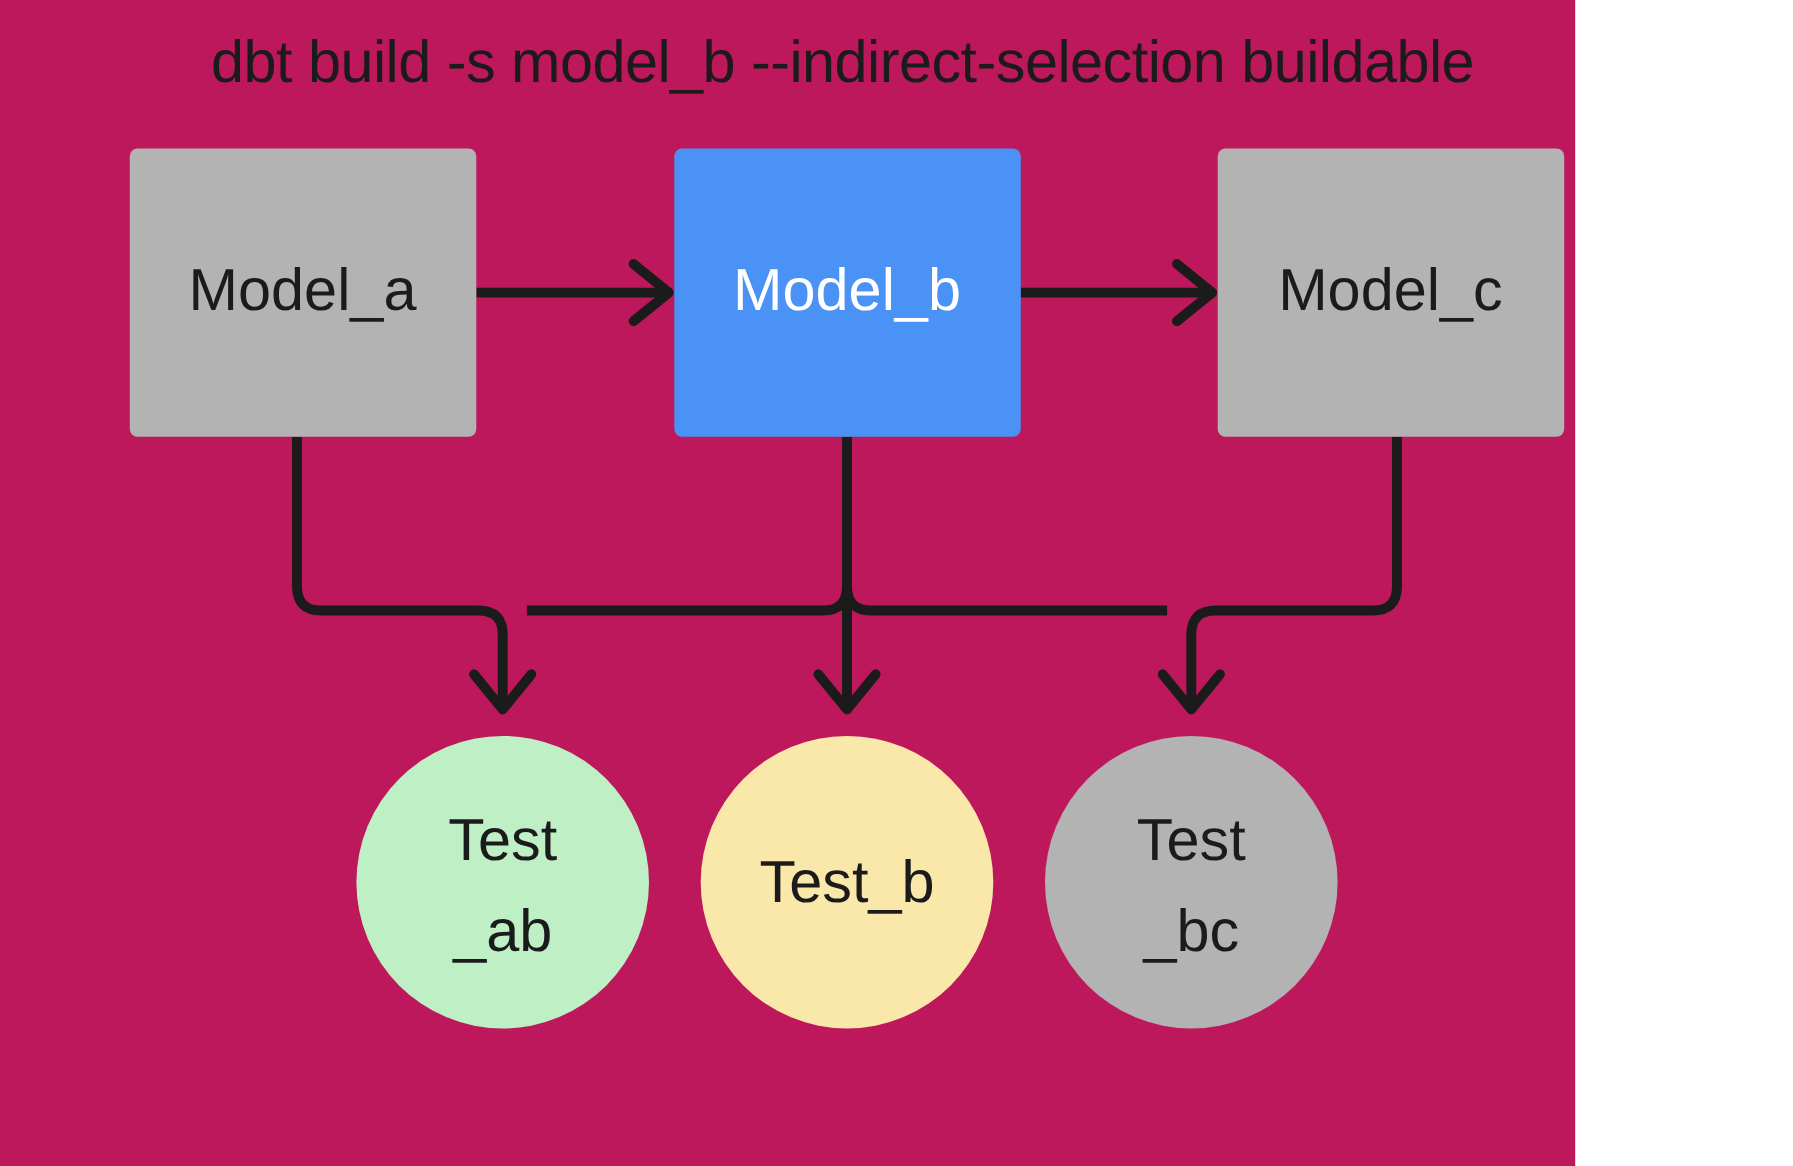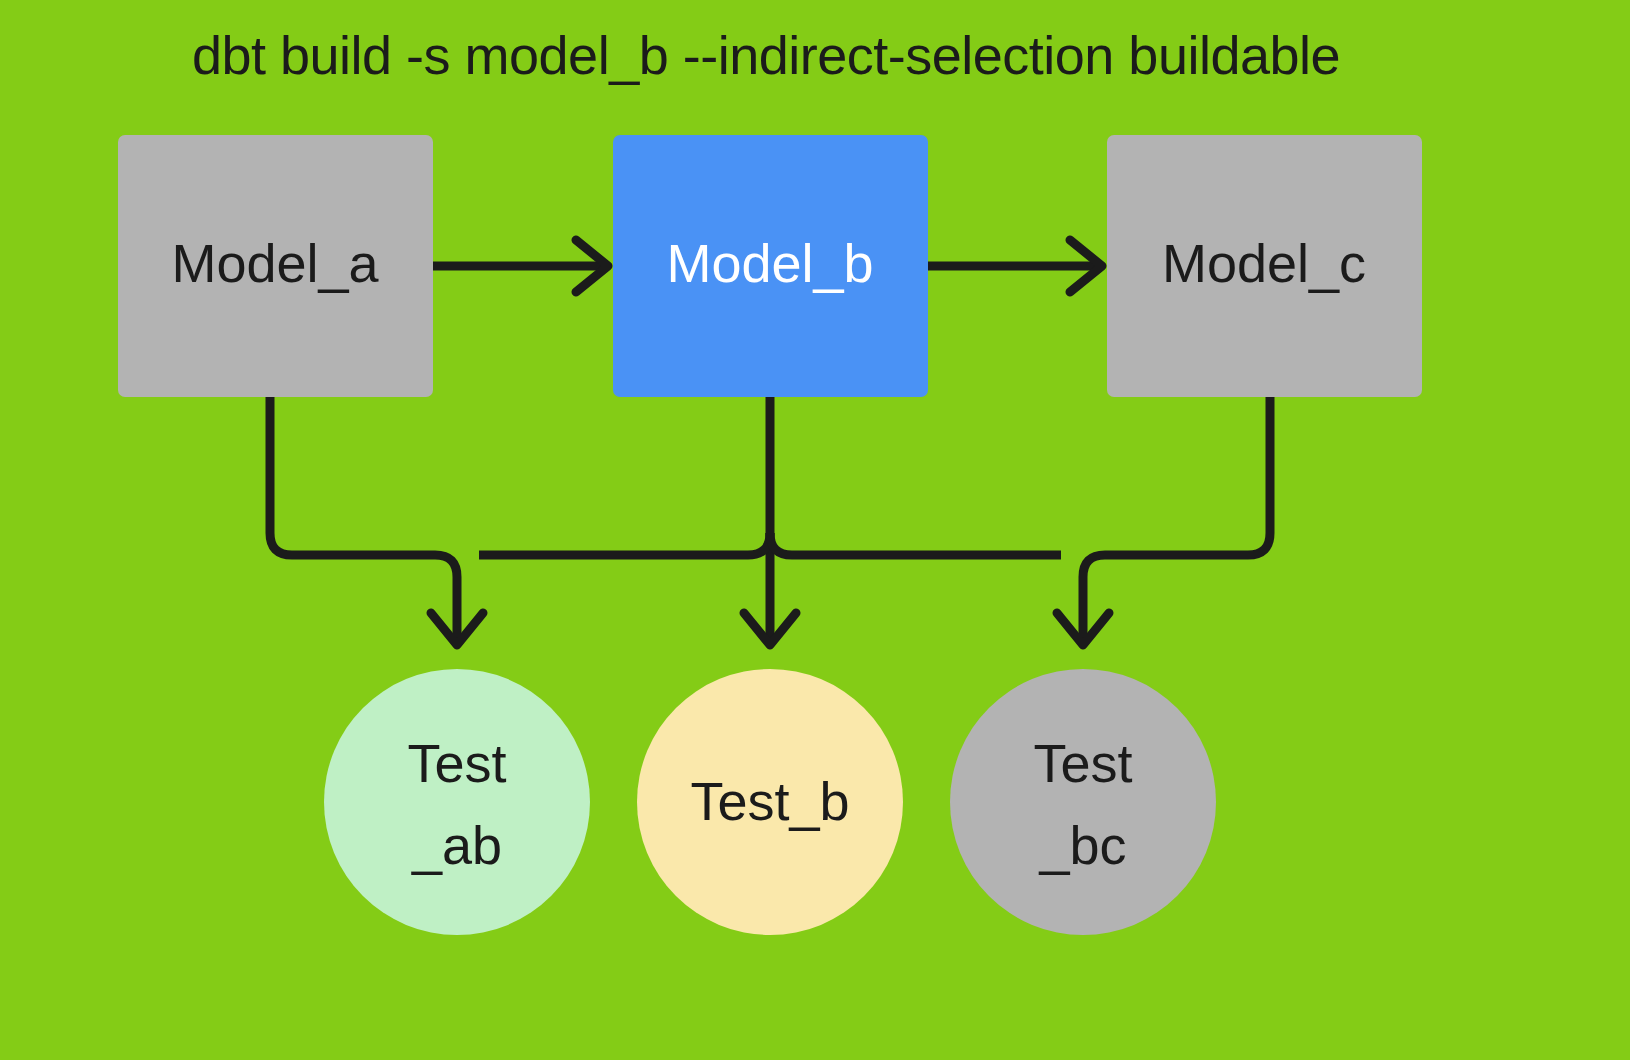--- a/index.html
+++ b/index.html
@@ -8,23 +8,23 @@
     background: #ffffff;
   }
   body {
     width: 1630px;
     height: 1060px;
     font-family: "Liberation Sans", sans-serif;
     overflow: hidden;
   }
   #diagram-root {
     position: relative;
-    width: 1630px;
+    width: 1432px;
     height: 1060px;
-    background: #84cc16;
+    background: #be185d;
   }
   svg#graph {
     position: absolute;
     top: 0;
     left: 0;
     width: 1630px;
     height: 1060px;
     display: block;
   }
   .node-label {

